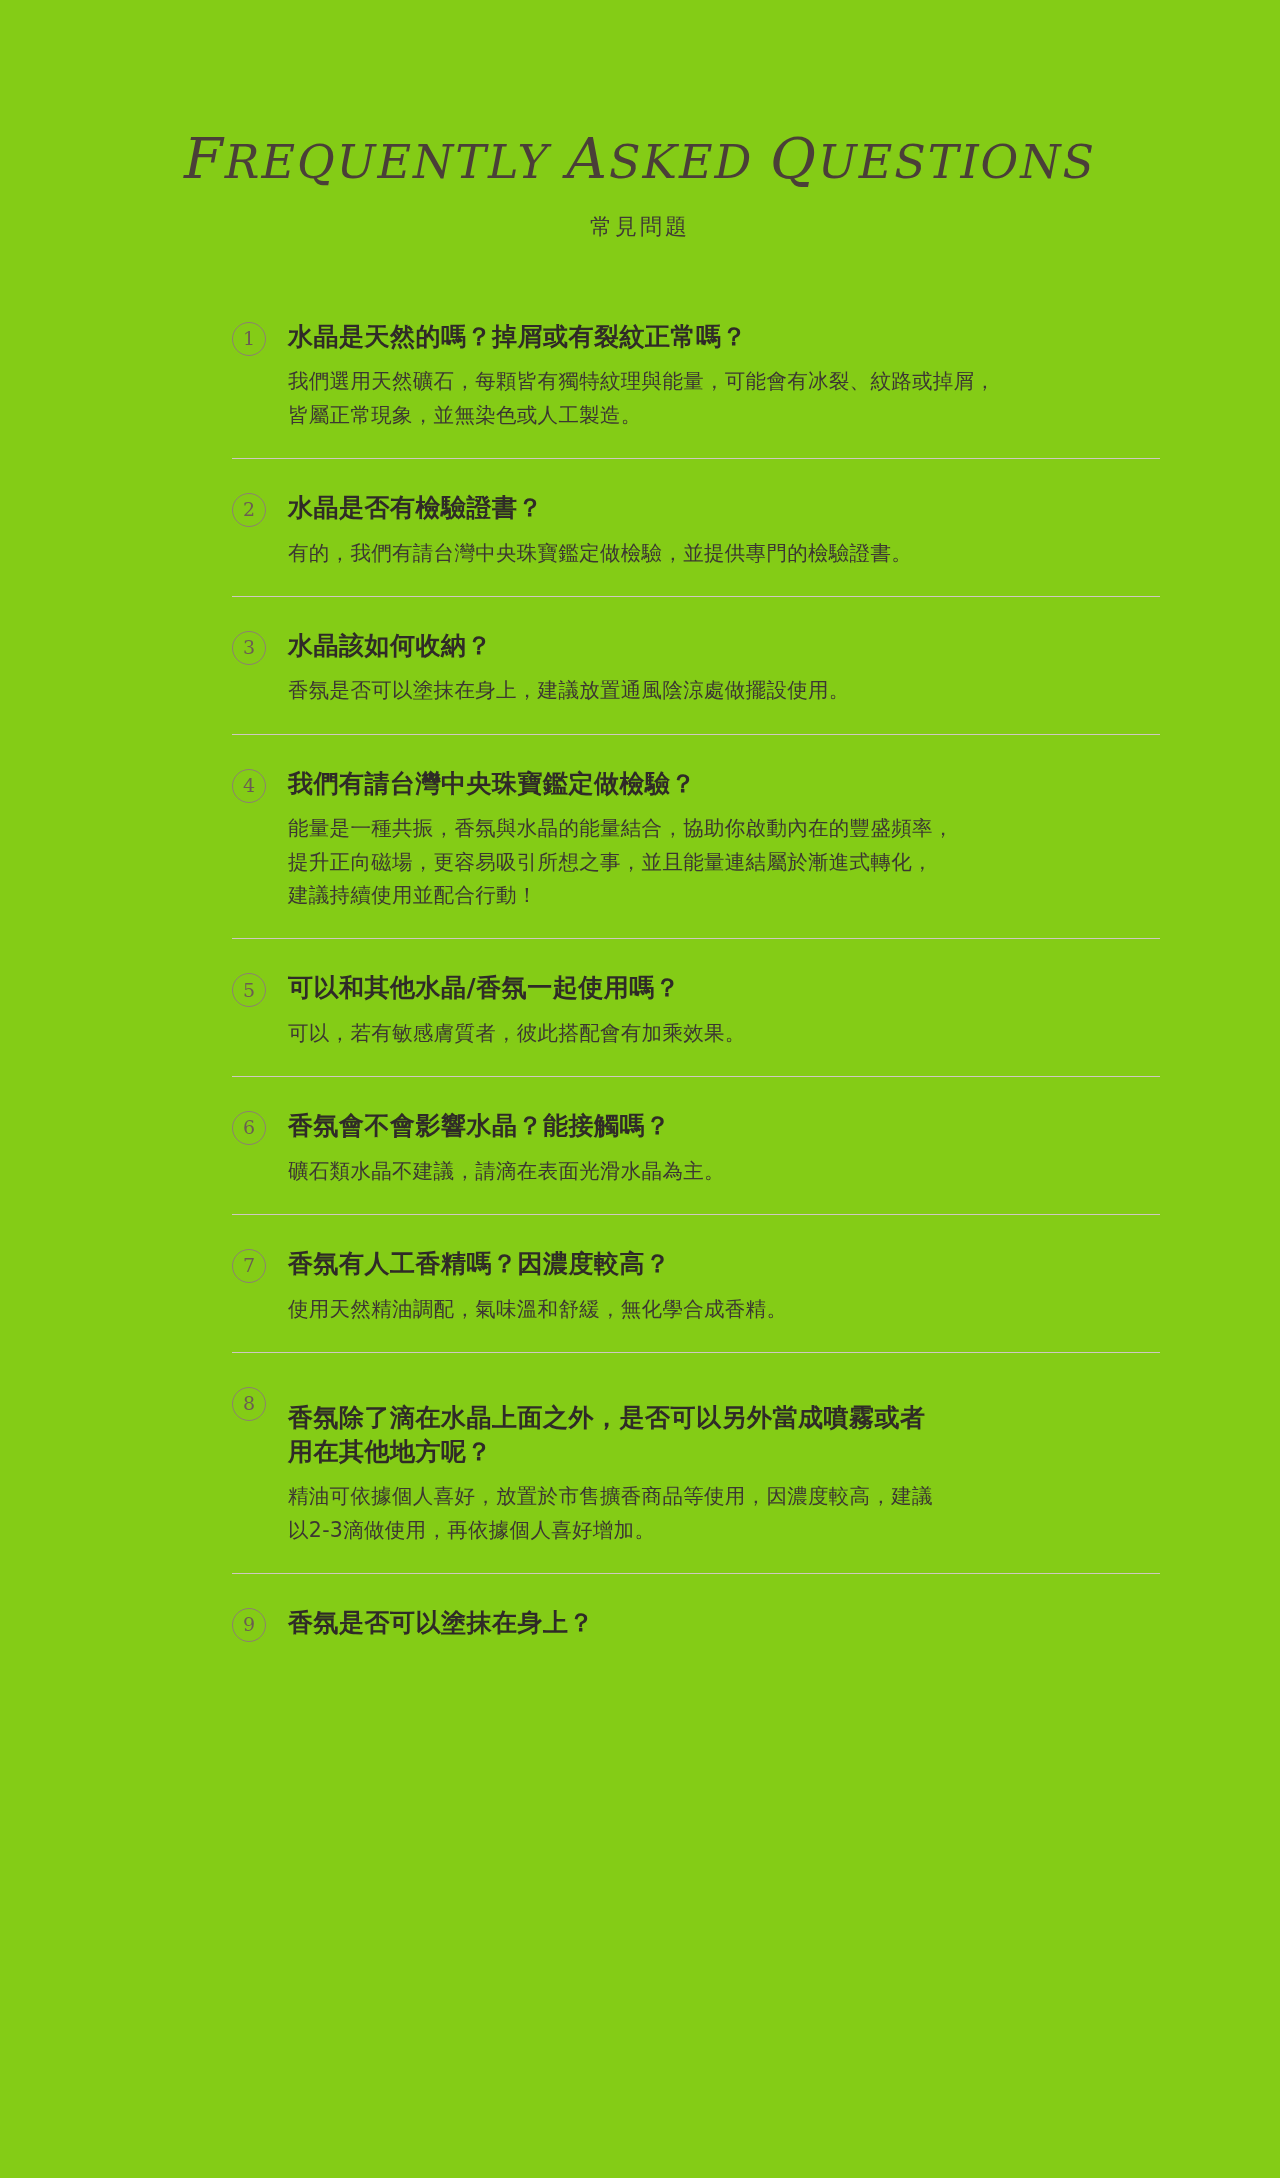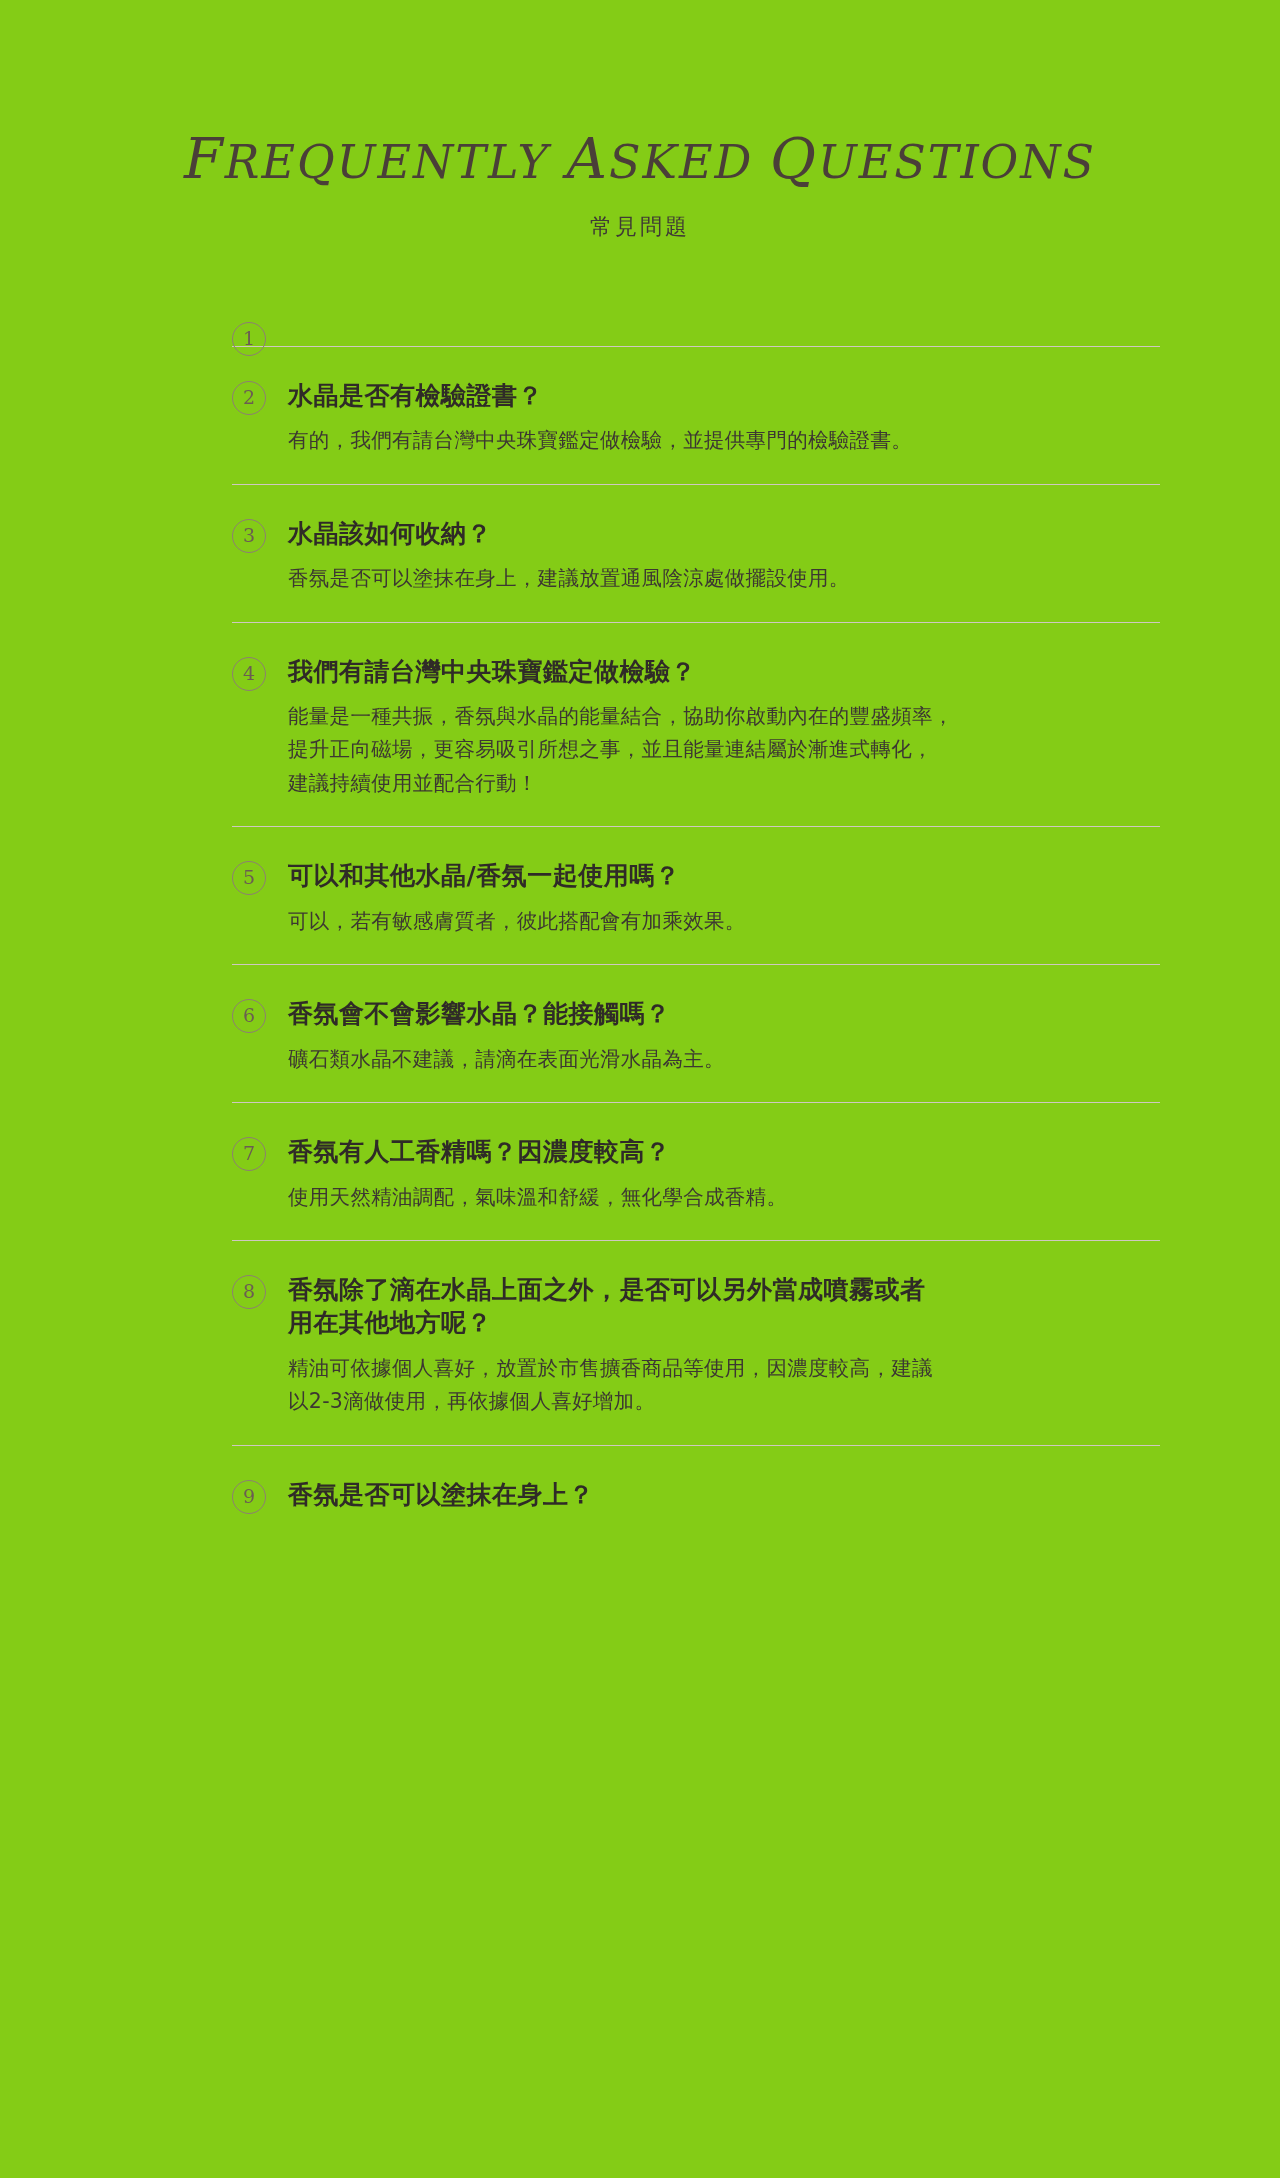--- a/index.html
+++ b/index.html
@@ -122,20 +122,25 @@
       <span class="cap">F</span><span>REQUENTLY </span><span class="cap">A</span><span>SKED </span><span class="cap">Q</span><span>UESTIONS</span>
     </div>
     <div class="title-zh">常見問題</div>
   </div>
 
   <div class="faq-list">
 
     <div class="faq-item">
       <div class="row">
         <div class="num">1</div>
+        <div class="qa">
+          <div class="question">水晶是天然的嗎？掉屑或有裂紋正常嗎？</div>
+          <div class="answer">我們選用天然礦石，每顆皆有獨特紋理與能量，可能會有冰裂、紋路或掉屑，
+皆屬正常現象，並無染色或人工製造。</div>
+        </div>
       </div>
       <div class="divider"></div>
       <div class="block-space"></div>
     </div>
 
     <div class="faq-item">
       <div class="row">
         <div class="num">2</div>
         <div class="qa">
           <div class="question">水晶是否有檢驗證書？</div>
@@ -205,21 +210,21 @@
         </div>
       </div>
       <div class="divider"></div>
       <div class="block-space"></div>
     </div>
 
     <div class="faq-item">
       <div class="row">
         <div class="num">8</div>
         <div class="qa">
-          <div class="question" style="white-space: pre-line;">香氛除了滴在水晶上面之外，是否可以另外當成噴霧或者
+          <div class="question" style="white-space: pre-line; margin-top: 16px;">香氛除了滴在水晶上面之外，是否可以另外當成噴霧或者
 用在其他地方呢？</div>
           <div class="answer">精油可依據個人喜好，放置於市售擴香商品等使用，因濃度較高，建議
 以2-3滴做使用，再依據個人喜好增加。</div>
         </div>
       </div>
       <div class="divider"></div>
       <div class="block-space"></div>
     </div>
 
     <div class="faq-item">

